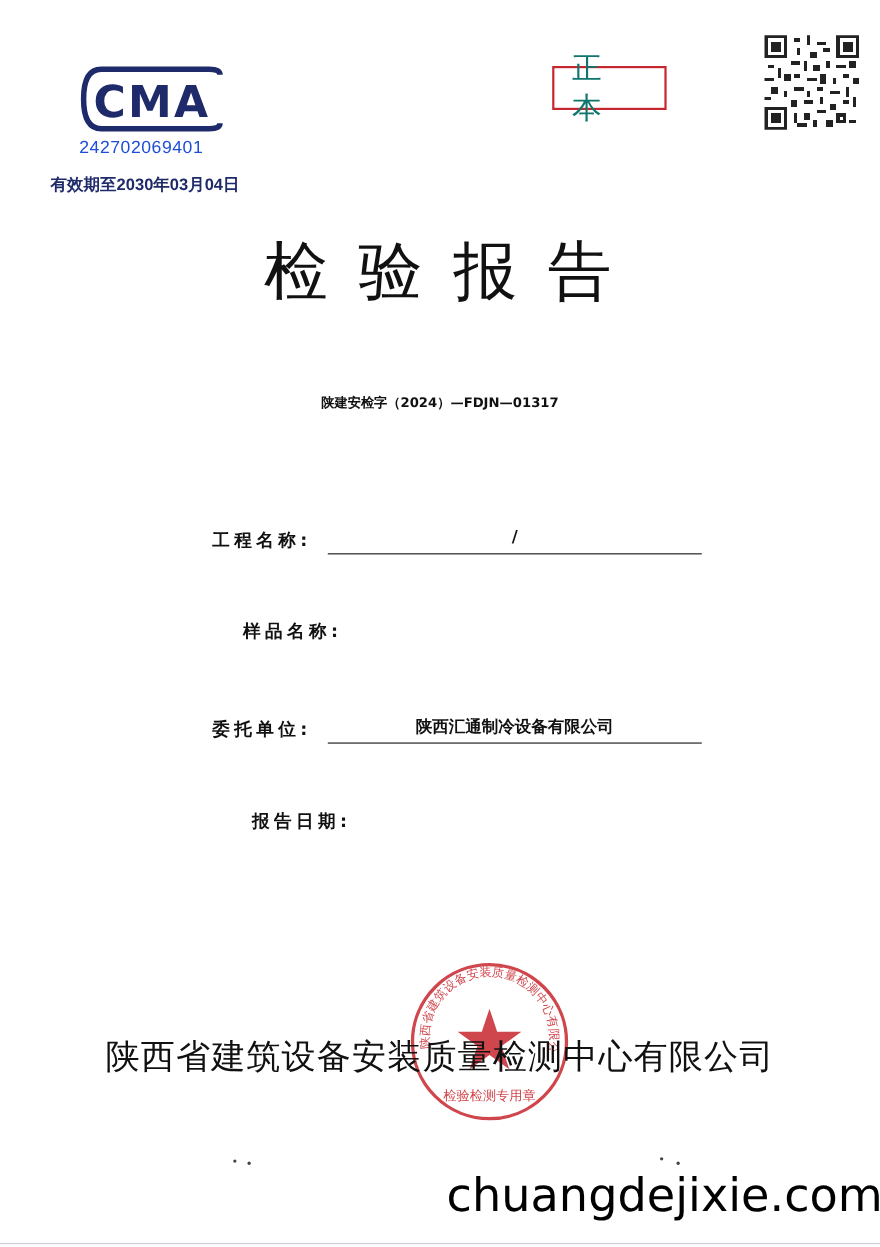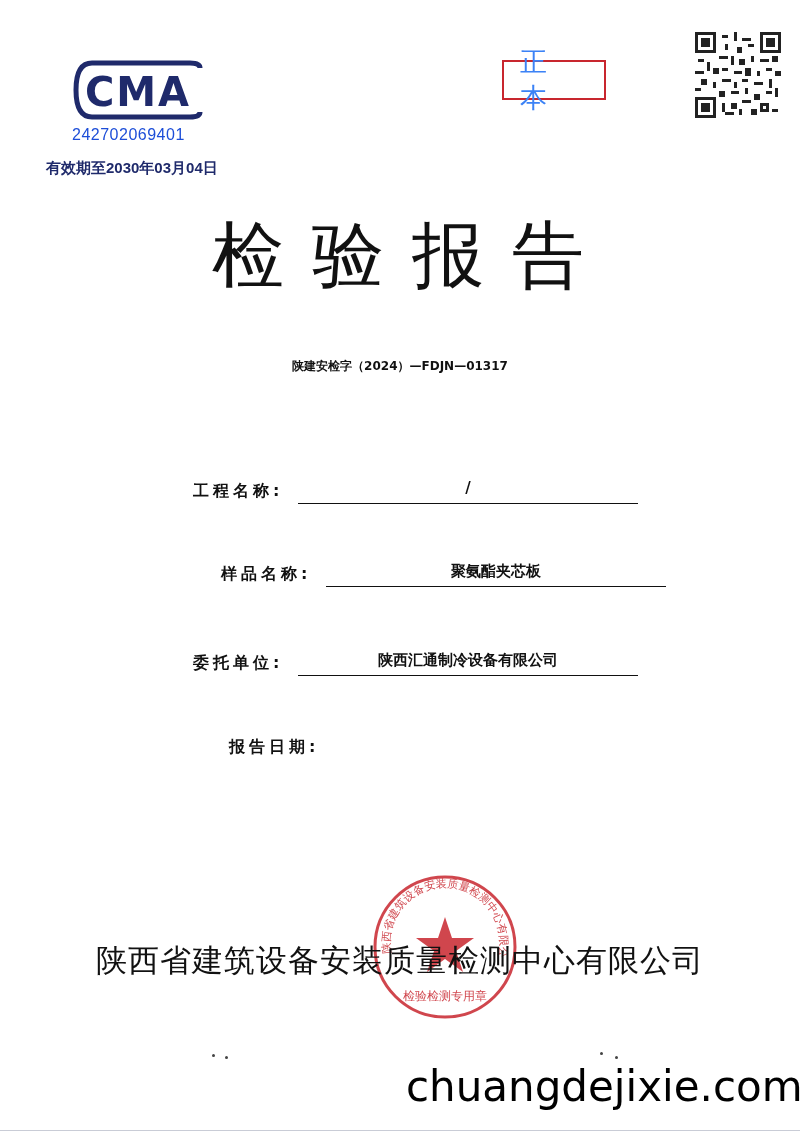--- a/index.html
+++ b/index.html
@@ -13,31 +13,31 @@
 
     
     .cma-logo { left: 72px; top: 60px; width: 138px; height: 60px; }
     .cma-num { left: 72px; top: 126px; width: 160px; font-family: "Liberation Sans", "DejaVu Sans", sans-serif; font-size: 16px; color: #1d4ed8; letter-spacing: 0.5px; }
     .cma-valid { left: 46px; top: 147px; width: 210px; font-family: "Liberation Sans", "DejaVu Sans", sans-serif; font-size: 15px; font-weight: bold; color: #1f2a6b; white-space: nowrap; margin-top: 12px; }
 
     
     .original-stamp {
       left: 502px; top: 60px; width: 104px; height: 40px;
       border: 2px solid #c8262e; box-sizing: border-box;
-      color: #3b82f6; font-size: 27px; display: flex; align-items: center; justify-content: center;
+      color: #0f766e; font-size: 27px; display: flex; align-items: center; justify-content: center;
       letter-spacing: 16px; padding-left: 16px; font-family: "DejaVu Serif", serif;
     }
 
     
     .qr { left: 695px; top: 32px; width: 86px; height: 86px; }
 
     
     .title {
       left: 0; width: 800px; top: 208px; text-align: center;
-      font-size: 72px; letter-spacing: 28px; padding-left: 24px; box-sizing: border-box;
+      font-size: 58px; letter-spacing: 28px; padding-left: 24px; box-sizing: border-box;
       font-family: "DejaVu Serif", serif; font-weight: normal;
     }
     .report-no {
       left: 0; width: 800px; top: 358px; text-align: center;
       font-size: 12px; font-weight: bold; font-family: "DejaVu Sans", sans-serif;
     }
 
     
     .field { left: 193px; width: 445px; height: 30px; }
     .field .label {
@@ -149,21 +149,20 @@
 
 <div class="abs title">检验报告</div>
 <div class="abs report-no">陕建安检字（2024）—FDJN—01317</div>
 
 <div class="abs field f1">
   <span class="label">工程名称:</span>
   <div class="value-line">/</div>
 </div>
 <div class="abs field f2">
   <span class="label">样品名称:</span>
-  <div class="value-line">聚氨酯夹芯板</div>
 </div>
 <div class="abs field f3">
   <span class="label">委托单位:</span>
   <div class="value-line">陕西汇通制冷设备有限公司</div>
 </div>
 <div class="abs field f4">
   <span class="label">报告日期:</span>
 </div>
 
 <svg class="abs seal" viewBox="0 0 150 150">

